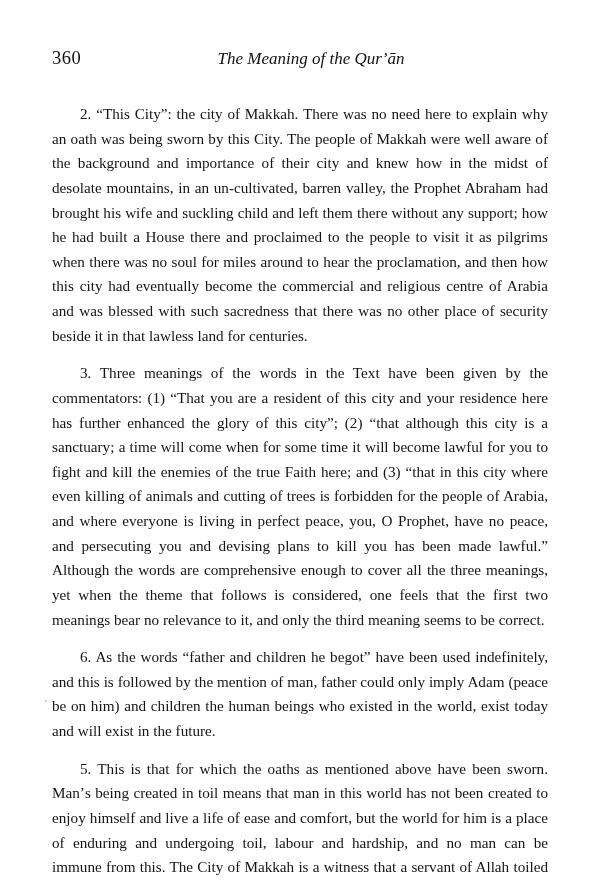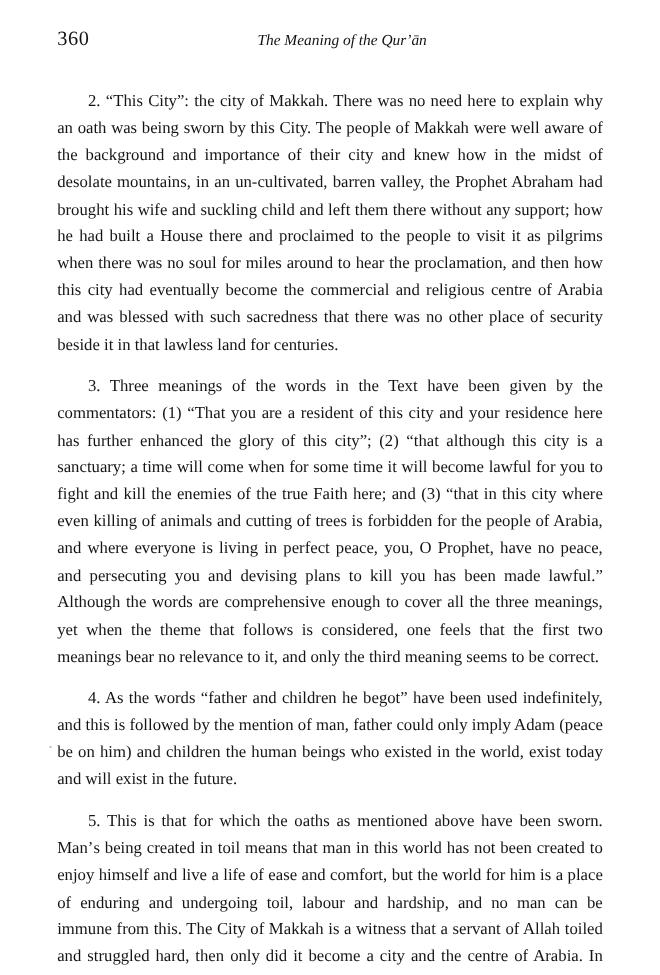--- a/index.html
+++ b/index.html
@@ -13,38 +13,39 @@
     font-family: "Liberation Serif", serif;
     color: #111111;
     overflow: hidden;
   }
   .page {
     position: relative;
     width: 600px;
     height: 708px;
     box-sizing: border-box;
     padding: 26px 52px 4px 52px;
+    margin-top: 22px;
   }
   .header {
     display: flex;
     align-items: baseline;
     margin-bottom: 26px;
     height: 28px;
   }
   .page-number {
     font-size: 18.5px;
     color: #111;
     width: 70px;
     letter-spacing: 0.5px;
   }
   .running-title {
     flex: 1;
     text-align: center;
     font-style: italic;
-    font-size: 14px;
+    font-size: 17px;
     color: #111;
     padding-right: 48px;
     white-space: nowrap;
   }
   .body-text {
     font-size: 15.2px;
     line-height: 1.62;
     text-align: justify;
     text-justify: inter-word;
     color: #141414;
@@ -74,19 +75,19 @@
 <div class="page">
 
   <div class="header">
     <div class="page-number">360</div>
     <div class="running-title">The Meaning of the Qurʼān</div>
   </div>
 
   <div class="body-text">
     <p class="para">2. “This City”: the city  of Makkah. There was no need here to explain why an oath was being sworn by this City. The people of Makkah were well aware of  the  background  and  importance  of  their  city   and knew how in the midst of desolate  mountains,  in  an  un-cultivated,  barren valley, the Prophet Abraham had brought  his  wife  and suckling child and left them there without any support; how he had built a House there and proclaimed to the people to visit it as pilgrims when there was no soul for miles around to hear the proclamation, and then how this city had  eventually  become  the  commercial  and  religious  centre of Arabia and was blessed with  such  sacredness  that there was no other place of security beside it in that lawless land for centuries.</p>
     <p class="para">3. Three meanings of the words in the Text have  been given by the commentators: (1) “That you are a resident of this city and your residence here has further  enhanced the glory of this city”; (2) “that although this city is a sanctuary; a time will come when for some time it will become lawful for you to fight and kill the  enemies  of  the  true Faith here; and (3) “that in this city where even killing of animals and cutting of trees is forbidden for the  people of Arabia, and where everyone  is  living   in perfect peace, you, O Prophet, have no peace, and persecuting  you and devising  plans to kill you has been made lawful.” Although the  words are comprehensive enough to cover all the three meanings, yet when the theme  that  follows  is  considered,  one  feels  that the first two meanings bear no relevance to it, and only the third meaning seems to be correct.</p>
-    <p class="para">4. As  the  words  “father   and children he begot” have been used indefinitely,  and  this  is  followed by the mention of man, father could only imply Adam  (peace be on him) and children the human beings who existed in the world, exist today and will exist in the future.</p>
+    <p class="para">6. As  the  words  “father   and children he begot” have been used indefinitely,  and  this  is  followed by the mention of man, father could only imply Adam  (peace be on him) and children the human beings who existed in the world, exist today and will exist in the future.</p>
     <p class="para">5. This  is   that for which the oaths as mentioned above have been sworn. Manʼs  being  created  in  toil means that man in this world has not been created to enjoy  himself  and live a life of ease and comfort, but the world for him is a place of  enduring and undergoing toil, labour and hardship, and no man can be immune from this. The  City  of Makkah is a witness that a servant of Allah toiled and struggled  hard, then only did it become a city and the centre of Arabia. In this city of Makkah the condition of Muhammad (upon whom be Allahʼs peace) is a witness that  he  is  enduring  every kind of hardship for the sake of a mission; so much so that  there is full peace here for the wild animals but no peace for him. Then, every manʼs  survival,  from  the  time  he  is conceived in the motherʼs womb till the last breath  of life, is a witness that he has to pass through trouble. toil. labour, dangers and  hardships  at every step. The  most  fortunate of us is also exposed to grave dangers  of  death  before  birth  or of elimination by abortion while in the motherʼs womb.  At  birth  he  is  only  a hair-breadth away from death. After birth he is so</p>
   </div>
 
   <div class="dot"></div>
 
 </div>
 
 </body></html>

